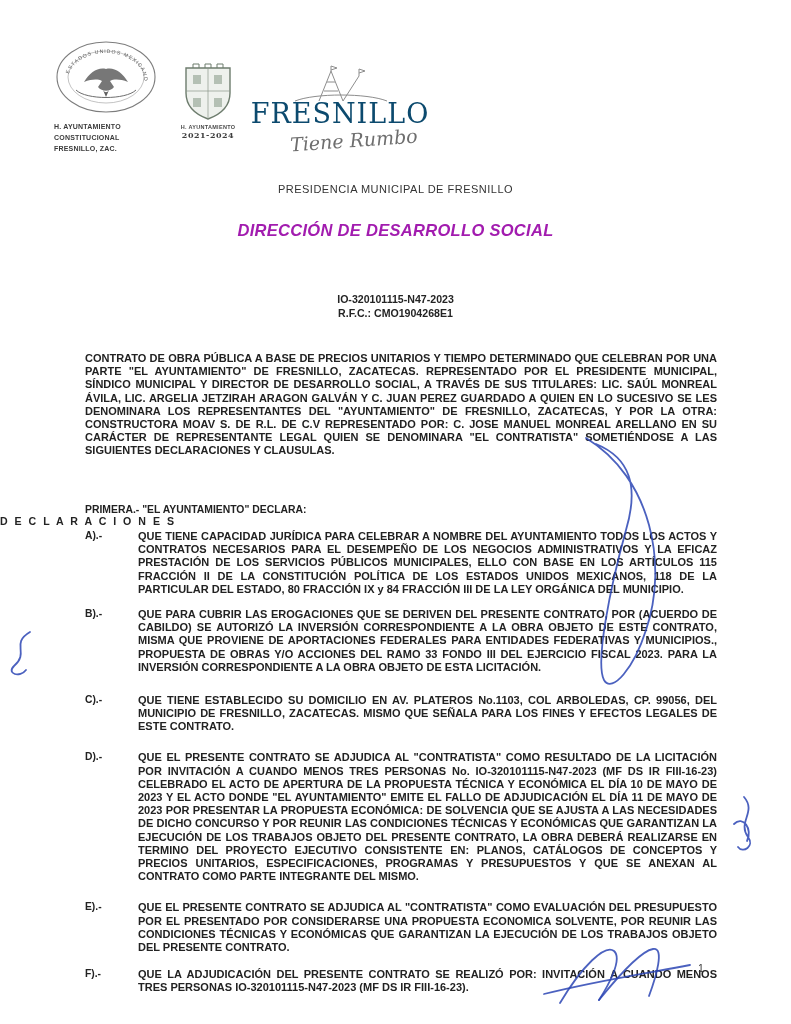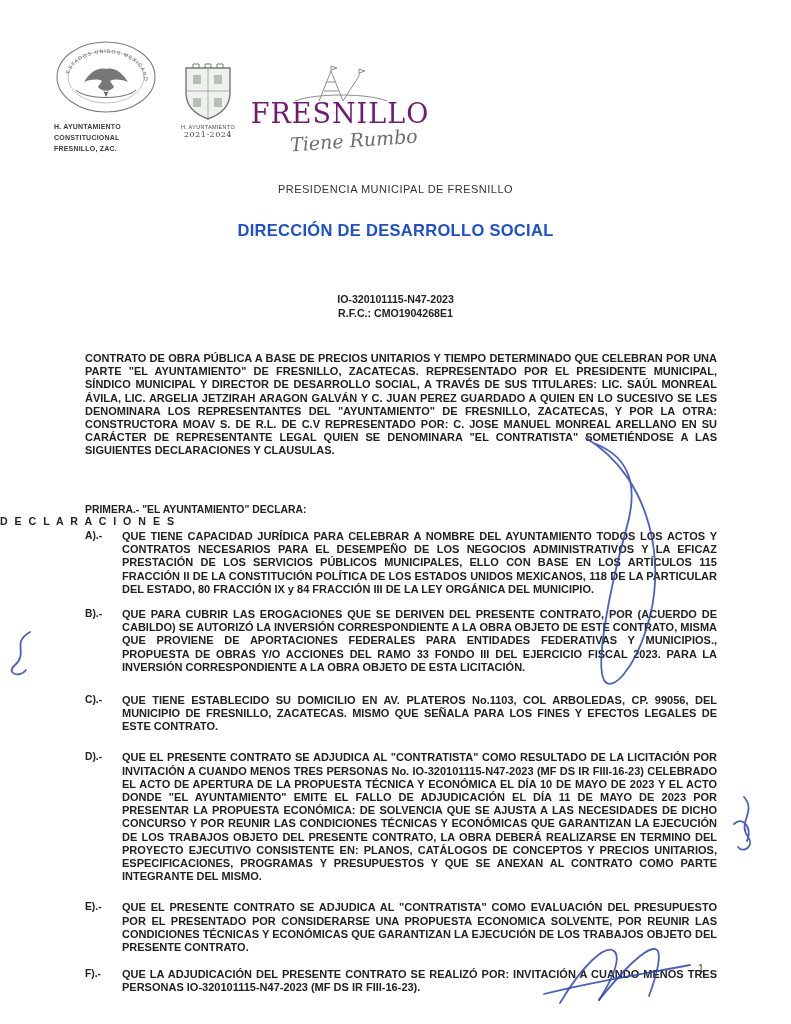--- a/index.html
+++ b/index.html
@@ -7,42 +7,42 @@
   body { font-family:"Liberation Sans", sans-serif; }
   .page {
     position:relative; width:791px; height:1024px; margin:0 auto;
     background:#ffffff; overflow:hidden; color:#1e1e1e;
   }
   .abs { position:absolute; }
 
   
   .seal-left { left:50px; top:40px; width:112px; text-align:center; }
   .seal-caption { margin-top:3px; font-size:7px; font-weight:bold; color:#3a3a3a; line-height:1.6; letter-spacing:.2px; text-align:left; padding-left:4px; }
-  .seal-center { left:166px; top:60px; width:84px; text-align:center; }
+  .seal-center { left:166px; top:60px; width:84px; text-align:center;font-weight:bold; }
   .seal-center .cap1 { font-size:5.5px; color:#4a4a4a; margin-top:2px; letter-spacing:.3px; }
   .seal-center .cap2 { font-size:8px; color:#3f3f3f; font-family:"DejaVu Serif", serif; letter-spacing:.5px; }
   .brand { left:250px; top:64px; width:180px; text-align:center; }
-  .brand .wordmark { font-family:"DejaVu Serif", serif; font-size:27px; font-weight:normal; color:#701a75; letter-spacing:1px; line-height:1; margin-top:-2px; }
+  .brand .wordmark { font-family:"DejaVu Serif", serif; font-size:27px; font-weight:normal; color:#0c4a6e; letter-spacing:1px; line-height:1; margin-top:-2px; }
   .brand .tagline { font-family:"DejaVu Serif", serif; font-style:italic; font-size:19px; color:#6e6e6e; transform:rotate(-4deg); display:inline-block; margin-top:2px; margin-left:28px; }
 
   
   .h1 { left:0; right:0; top:183px; text-align:center; font-size:11px; font-weight:normal; color:#333; letter-spacing:.5px; }
-  .h2 { left:0; right:0; top:221px; text-align:center; font-size:16.5px; font-weight:bold; color:#1d4ed8; letter-spacing:.3px; }
+  .h2 { left:0; right:0; top:221px; text-align:center; font-size:16.5px; font-weight:bold; color:#a21caf; letter-spacing:.3px;font-style:italic; }
   .h3 { left:0; right:0; top:258px; text-align:center; font-size:12px; font-weight:bold; color:#2b2b2b; letter-spacing:.2px; }
   .cto { left:0; right:0; top:293px; text-align:center; font-size:10.6px; font-weight:bold; color:#242424; line-height:1.32; }
 
   
   .bodytext { font-size:11px; font-weight:bold; color:#222; line-height:1.2; text-align:justify; }
   .intro { left:85px; width:632px; top:352px; }
   .decl-heading { left:0; right:0; top:478px; text-align:left; font-size:10.6px; font-weight:bold; letter-spacing:2px; color:#232323;margin-top:37px; }
   .primera { left:85px; top:504px; font-size:10.4px; font-weight:bold; color:#222; }
   .decl-list { left:85px; width:632px; top:530px; }
   .decl-item { display:flex; }
   .decl-label { flex:none; width:37px; font-size:10.3px; font-weight:bold; color:#222; }
-  .decl-text { flex:1; }
+  .decl-text { flex:1;margin-left:16px; }
   .decl-item:nth-child(1) { margin-bottom:12px; }
   .decl-item:nth-child(2) { margin-bottom:20px; }
   .decl-item:nth-child(3) { margin-bottom:18px; }
   .decl-item:nth-child(4) { margin-bottom:18px; }
   .decl-item:nth-child(5) { margin-bottom:14px; }
 
   .page-num { left:698px; top:962px; font-size:10.5px; color:#3a3a3a; }
 
   .ink-overlay { position:absolute; left:0; top:0; width:791px; height:1024px; pointer-events:none; }
   .ink-overlay path { fill:none; stroke-width:1.8; stroke-linecap:round; opacity:.85; }

